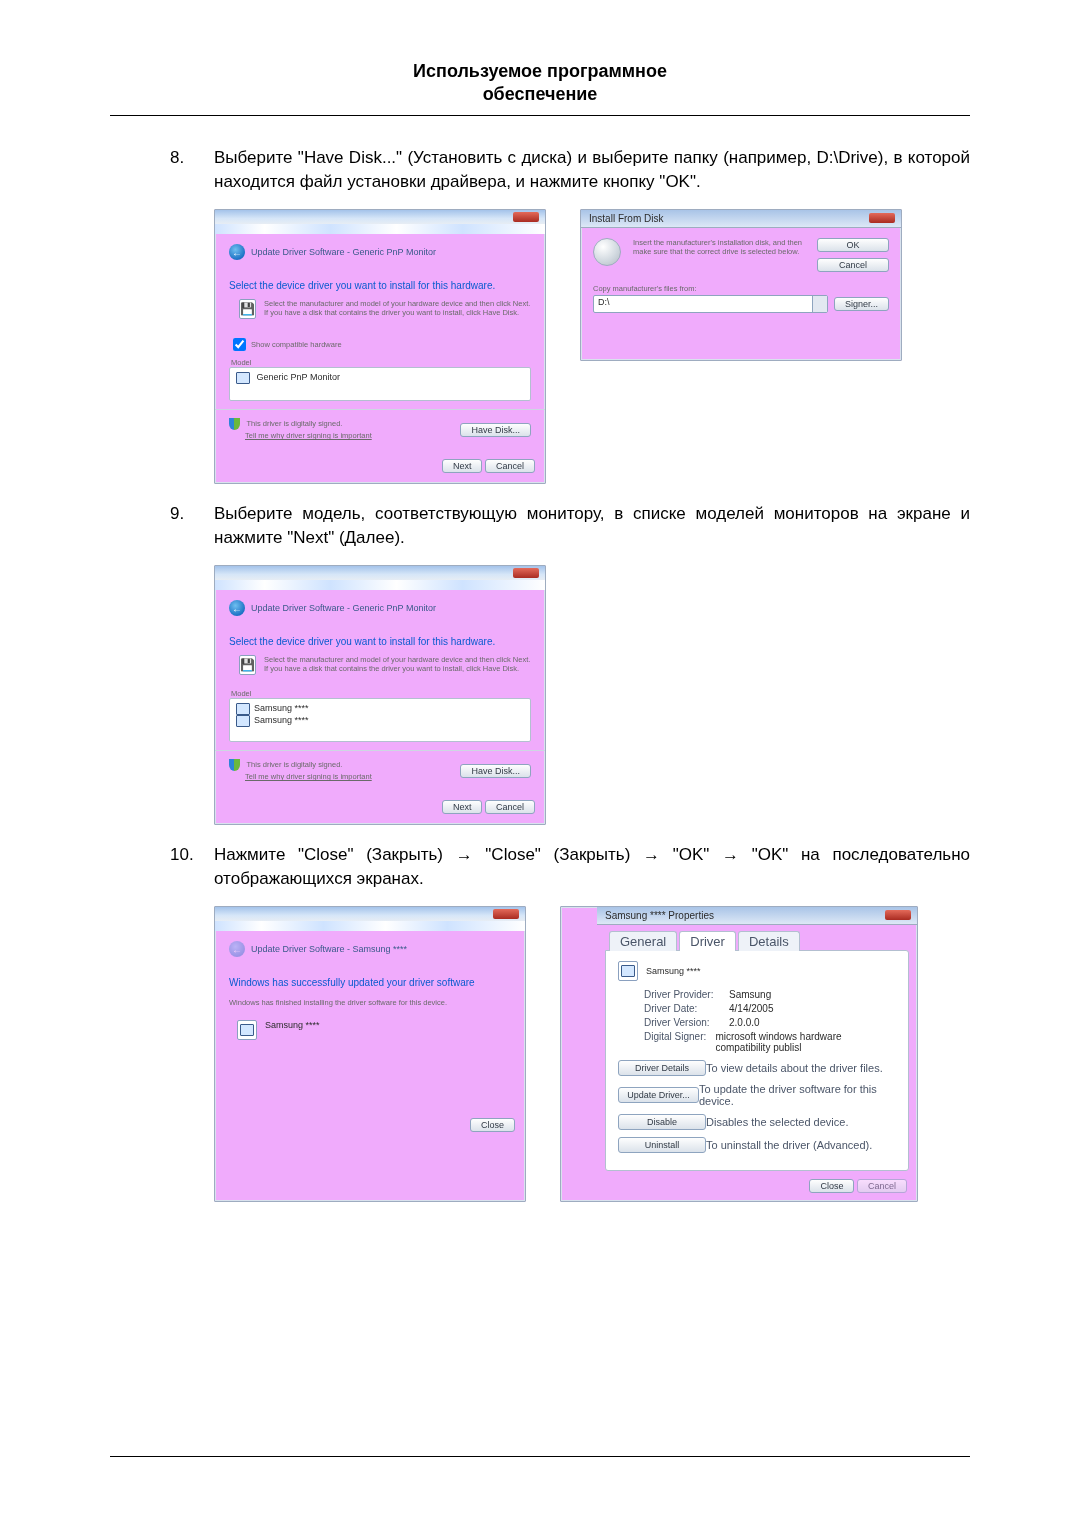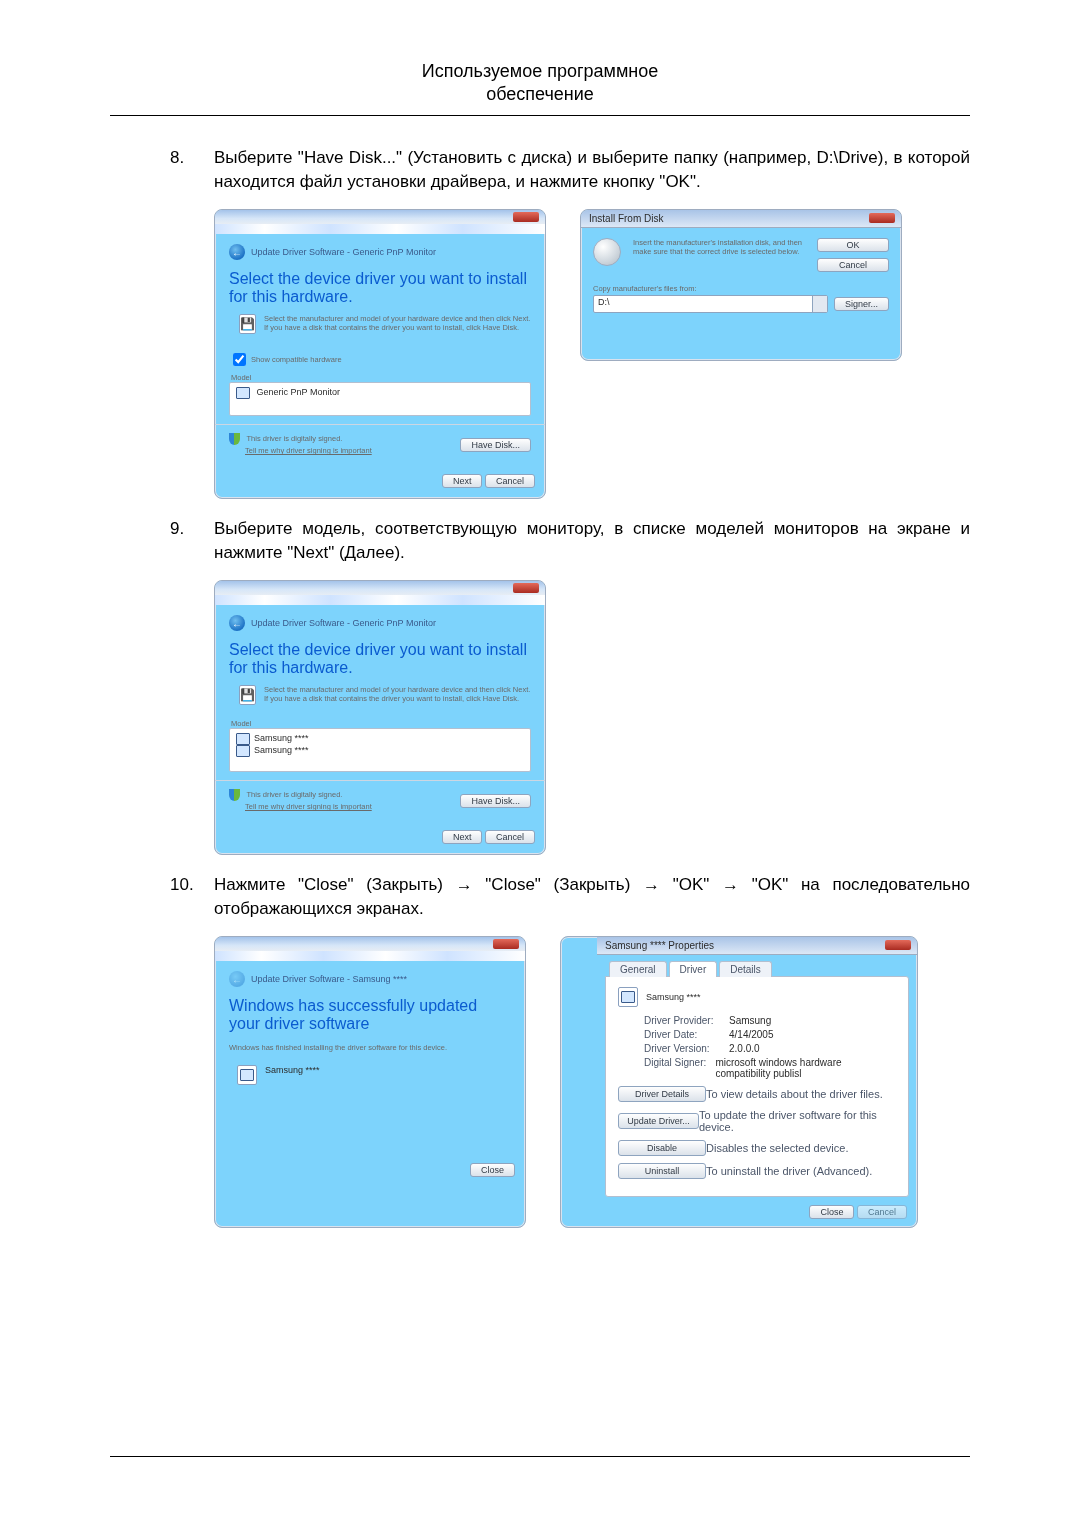--- a/index.html
+++ b/index.html
@@ -16,20 +16,21 @@
     padding: 60px 110px 60px 110px;
     position: relative;
   }
   .doc-header {
     text-align: center;
     font-size: 18px;
     line-height: 1.3;
     padding-bottom: 8px;
     border-bottom: 1px solid #000;
     margin: 0 0 30px 0;
+    font-weight: bold;
   }
   .doc-footer {
     position: absolute;
     left: 110px;
     right: 110px;
     bottom: 70px;
     border-top: 1px solid #000;
   }
 
   .step {
@@ -48,23 +49,23 @@
 
   .shot-row {
     display: flex;
     gap: 34px;
     margin-left: 104px;
     margin-bottom: 18px;
   }
 
   
   .win {
-    background: #7dd3fc;
+    background: #f0abfc;
     border: 1px solid #9eacc0;
-    border-radius: 8px;
+    border-radius: 1px;
     font-size: 9px;
     color: #2b2b2b;
     box-shadow: 0 0 0 1px #d9e2ee inset;
     position: relative;
     overflow: hidden;
   }
   .win .aero-top {
     height: 14px;
     background: linear-gradient(180deg,#a4c3ea 0%,#d6e6f8 60%,#e7edf4 100%);
     position: relative;
@@ -77,21 +78,21 @@
     border-radius: 2px;
   }
   .win .body { padding: 10px 14px 12px; }
   .win .bread { display:flex; align-items:center; gap:6px; font-size:9px; margin-bottom:10px; color:#3a5a8a;}
   .back-arrow {
     width:16px;height:16px;border-radius:50%;
     background:radial-gradient(circle at 40% 35%,#6fbff0 0%,#1d72c5 70%);
     display:flex;align-items:center;justify-content:center;color:#fff;font-size:10px;
   }
   .blue-link { color:#0a5bcf; text-decoration:underline; cursor:default;}
-  .blue-head { color:#0a5bcf; font-size:16px; }
+  .blue-head { color:#0a5bcf; font-size:10px;margin-top:20px; }
   .tiny { font-size:7.5px; color:#6a6a6a; line-height:1.25; }
   .icon-box {
     width:18px;height:18px;border:1px solid #8aa0bf;background:#fff;border-radius:2px;
     display:flex;align-items:center;justify-content:center;font-size:12px;
   }
   .listbox {
     border:1px solid #b3bfd0;background:#fff;border-radius:2px;padding:4px 6px;
   }
   .monitor-ic {
     display:inline-block;width:12px;height:10px;border:1px solid #3a5a8a;background:#d3e7ff;border-radius:1px;margin-right:4px;vertical-align:middle;
@@ -129,21 +130,21 @@
     border:1px solid #9eacc0;
   }
   .ifd-right-btns { display:flex;flex-direction:column;gap:6px;align-items:flex-end; }
   .field-row { display:flex;align-items:center;gap:6px;padding:0 12px 10px; }
   .text-field { flex:1;border:1px solid #8ea4bf;background:#fff;height:16px;border-radius:2px;position:relative; }
   .text-field::after { content:"";position:absolute;right:0;top:0;bottom:0;width:14px;border-left:1px solid #8ea4bf;background:#e2e8f1; }
   .field-val { position:absolute;left:4px;top:1px;font-size:9px;color:#2b2b2b; }
 
   
   .tabs { display:flex;gap:0;margin-bottom:-1px;padding-left:4px;}
-  .tab { border:1px solid #b3bfd0;border-bottom:none;background:#eef2f8;padding:2px 10px;font-size:10px;border-radius:3px 3px 0 0;margin-right:2px;color:#4a5568;}
+  .tab { border:1px solid #b3bfd0;border-bottom:none;background:#eef2f8;padding:2px 10px;font-size:13px;border-radius:3px 3px 0 0;margin-right:2px;color:#4a5568;}
   .tab.active { background:#fff;position:relative;z-index:2;}
   .tab-pane { border:1px solid #b3bfd0;background:#fff;border-radius:0 3px 3px 3px;padding:10px 12px; }
   .kv { display:flex;font-size:10px;margin:3px 0; }
   .kv .k{ width:85px;color:#4a5568; } .kv .v{ color:#2b2b2b; }
   .btn-row2 { display:flex;align-items:center;gap:0;font-size:9px;margin:7px 0; }
   .btn-row2 .btn{ width:82px;text-align:center;padding:2px 2px; }
   .desc { color:#4a5568;font-size:11px; }
 </style>
 </head>
 <body>

